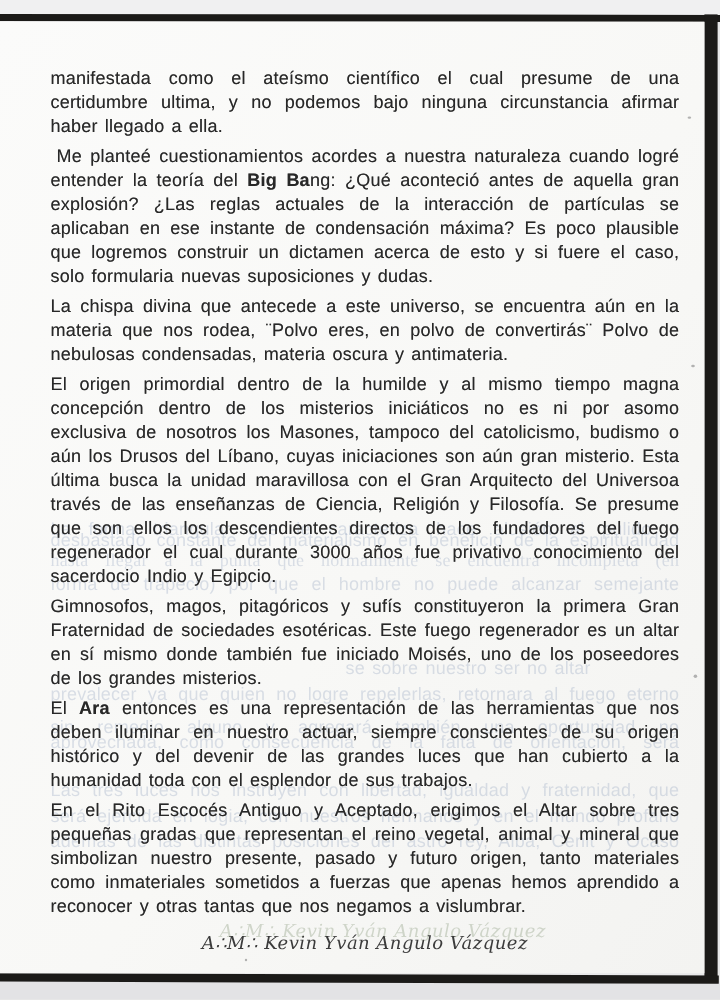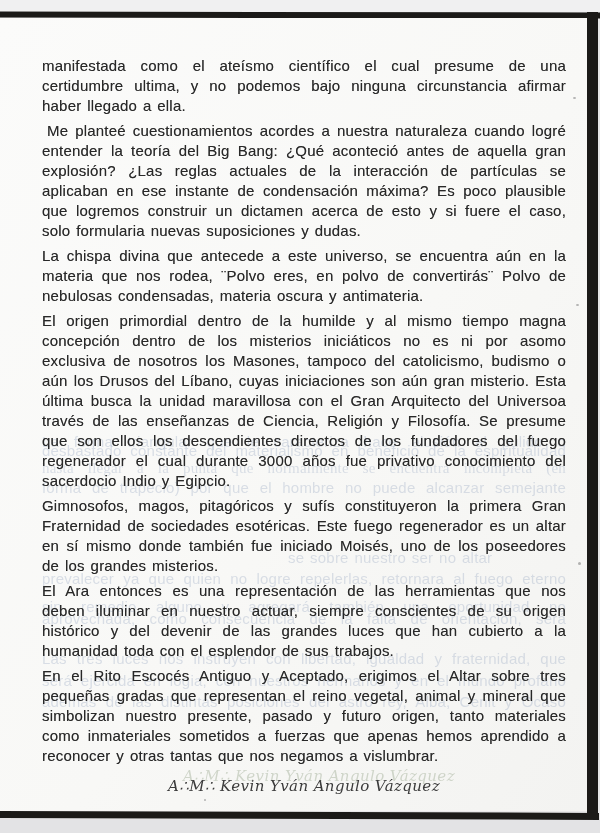--- a/index.html
+++ b/index.html
@@ -29,21 +29,21 @@
     text-align:justify;text-align-last:justify;
   }
 
   .doc{
     position:absolute;left:42px;top:38px;width:524px;
     font-size:15px;line-height:20px;letter-spacing:0.2px;word-spacing:1.5px;
     color:#282828;text-align:justify;
     text-shadow:0 0 0.4px rgba(45,45,45,0.5);
   }
   .doc p{margin:0 0 5px 0;}
-  .doc b{font-weight:normal;}
+  .doc b{font-weight:bold;}
 
   .sig,.sig-ghost{
     position:absolute;left:42px;width:524px;text-align:center;
     font-family:"DejaVu Serif",serif;font-style:italic;
     font-size:15px;letter-spacing:0.4px;
   }
   .sig{top:759px;color:#3b3b3b;}
   .sig-ghost{top:749px;color:#9aa88f;opacity:0.42;transform:translateX(15px);}
 
   .speck{position:absolute;background:#8c8c8c;border-radius:50%;opacity:0.65;}

